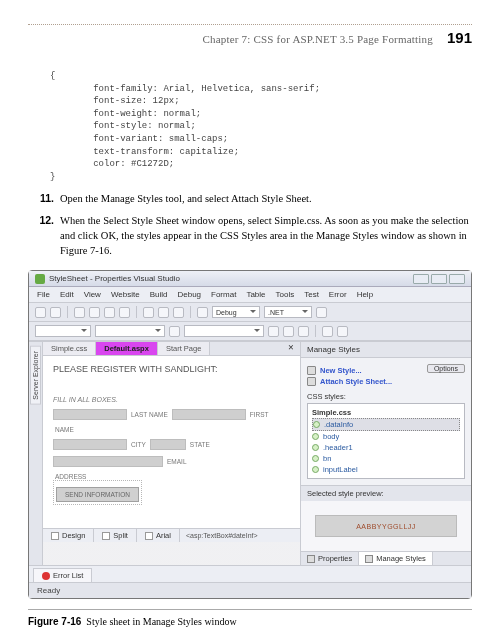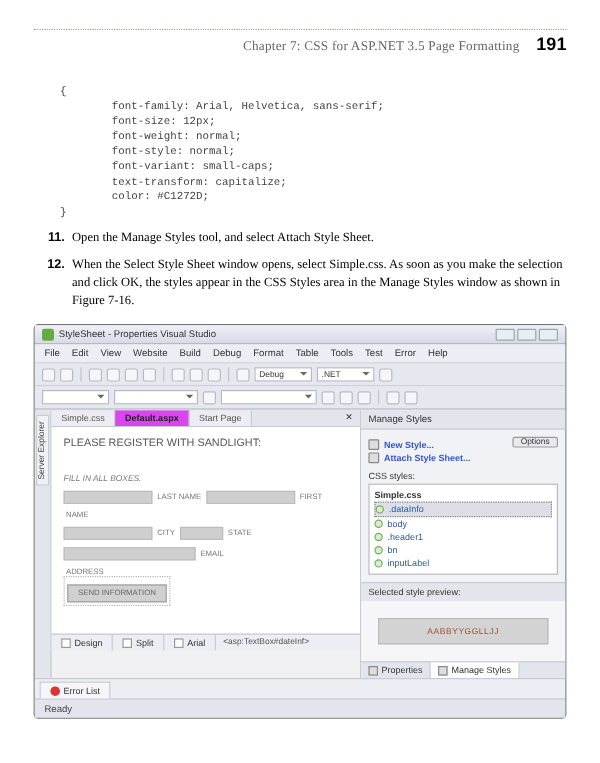--- a/index.html
+++ b/index.html
@@ -309,14 +309,17 @@
       <div class="bot">
         <div class="errtab">
             <span class="x"></span>
             <span>Error List</span>
           </div>
       </div>
       <div class="status">Ready</div>
     </div>
   </div>
 
+  <div class="fig-caption">
+    <b>Figure 7-16</b>&nbsp;&nbsp;<span>Style sheet in Manage Styles window</span>
+  </div>
 
 </div>
 
 </body></html>

